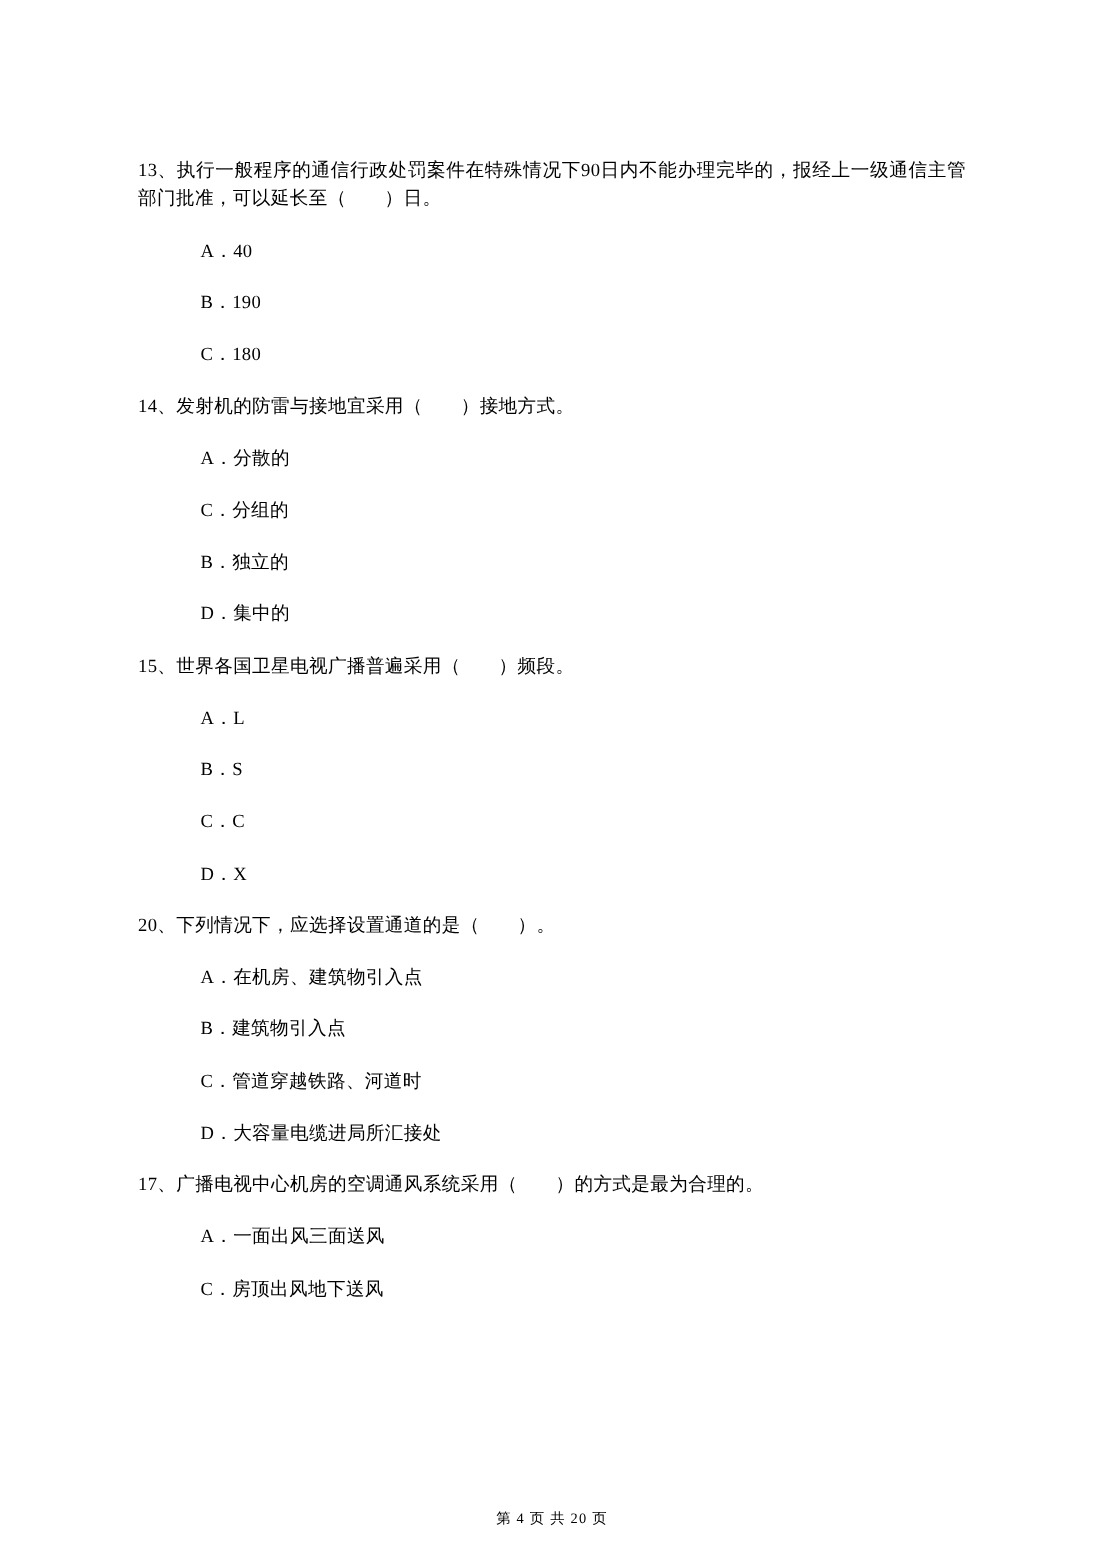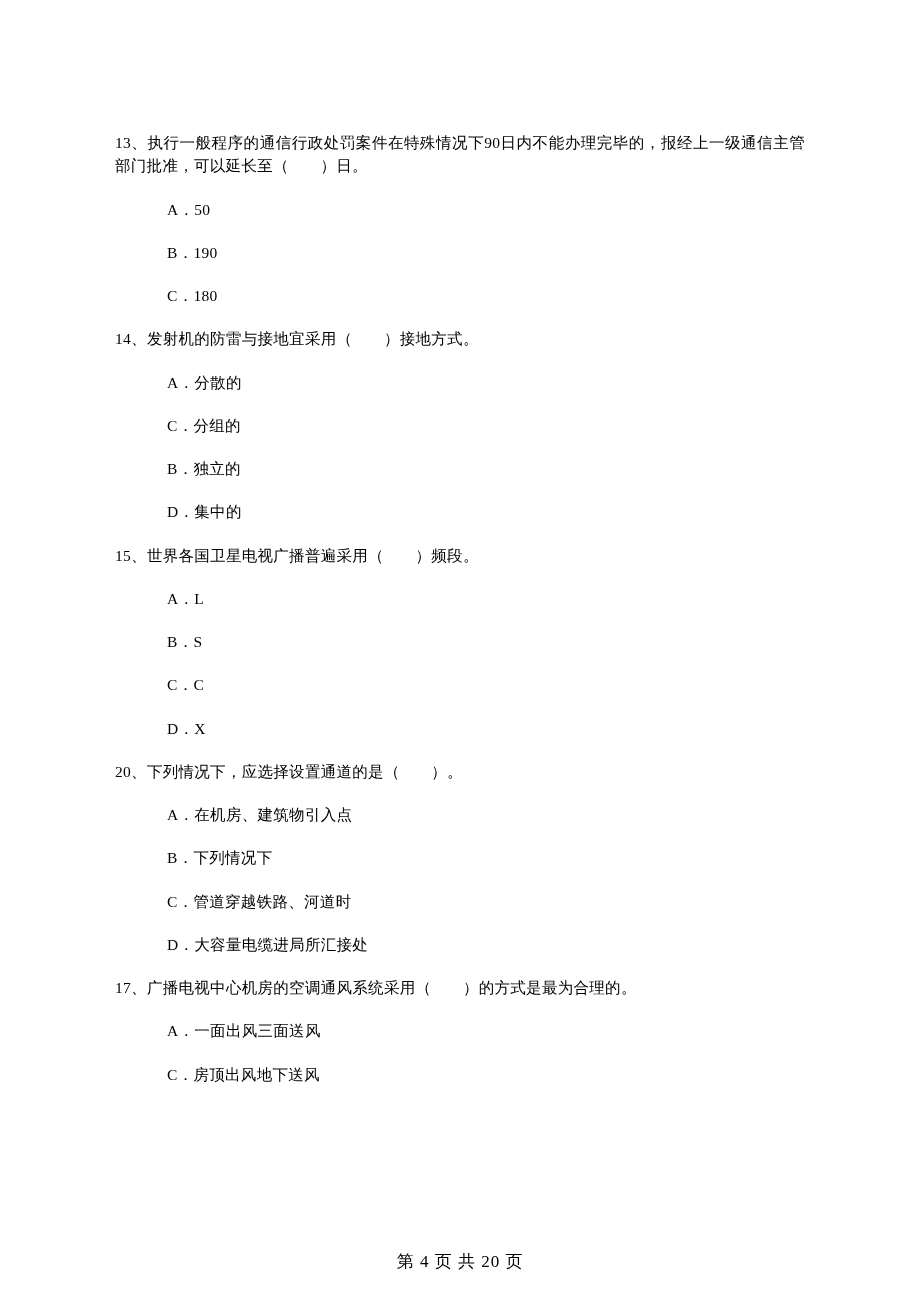--- a/index.html
+++ b/index.html
@@ -34,33 +34,33 @@
   .option {
     margin-bottom: 20px;
     letter-spacing: 0.3px;
   }
   .footer {
     position: absolute;
     bottom: 44px;
     left: 0;
     right: 0;
     text-align: center;
-    font-size: 17px;
+    font-size: 12px;
     letter-spacing: 1px;
   }
 </style>
 </head>
 <body>
 
 <div class="page">
 
   <div class="question">
     <p class="q-text">13、执行一般程序的通信行政处罚案件在特殊情况下90日内不能办理完毕的，报经上一级通信主管部门批准，可以延长至（　　）日。</p>
     <div class="options">
-      <div class="option">A．50</div>
+      <div class="option">A．40</div>
       <div class="option">B．190</div>
       <div class="option">C．180</div>
     </div>
   </div>
 
   <div class="question">
     <p class="q-text">14、发射机的防雷与接地宜采用（　　）接地方式。</p>
     <div class="options">
       <div class="option">A．分散的</div>
       <div class="option">C．分组的</div>
@@ -76,21 +76,21 @@
       <div class="option">B．S</div>
       <div class="option">C．C</div>
       <div class="option">D．X</div>
     </div>
   </div>
 
   <div class="question">
     <p class="q-text">20、下列情况下，应选择设置通道的是（　　）。</p>
     <div class="options">
       <div class="option">A．在机房、建筑物引入点</div>
-      <div class="option">B．下列情况下</div>
+      <div class="option">B．建筑物引入点</div>
       <div class="option">C．管道穿越铁路、河道时</div>
       <div class="option">D．大容量电缆进局所汇接处</div>
     </div>
   </div>
 
   <div class="question">
     <p class="q-text">17、广播电视中心机房的空调通风系统采用（　　）的方式是最为合理的。</p>
     <div class="options">
       <div class="option">A．一面出风三面送风</div>
       <div class="option">C．房顶出风地下送风</div>

